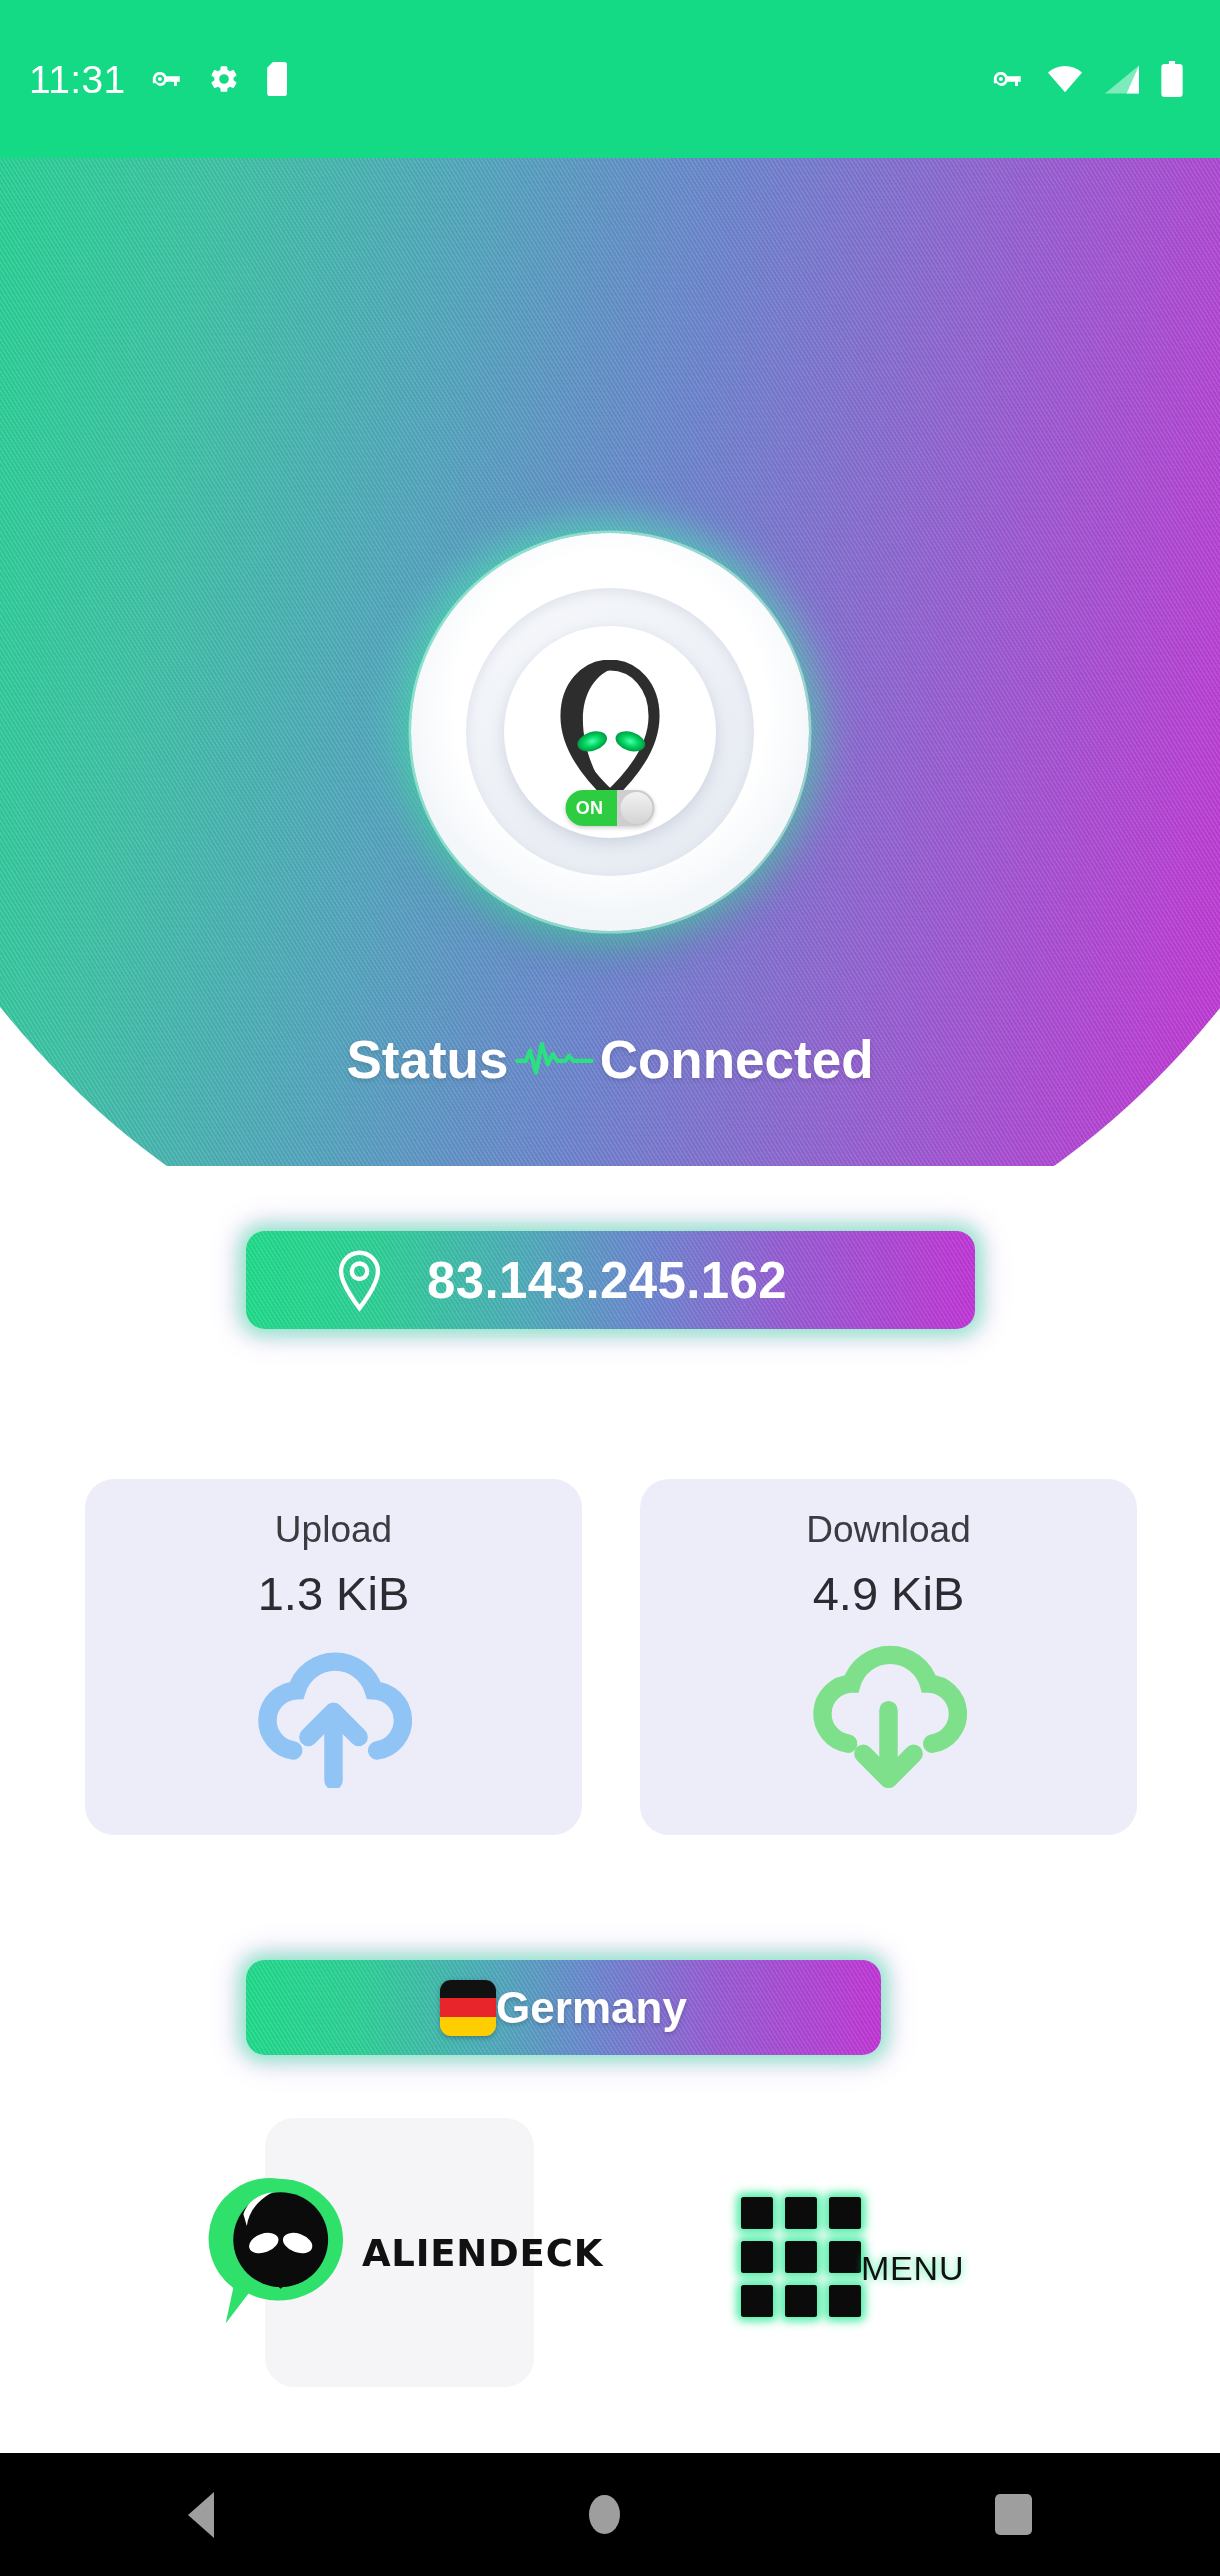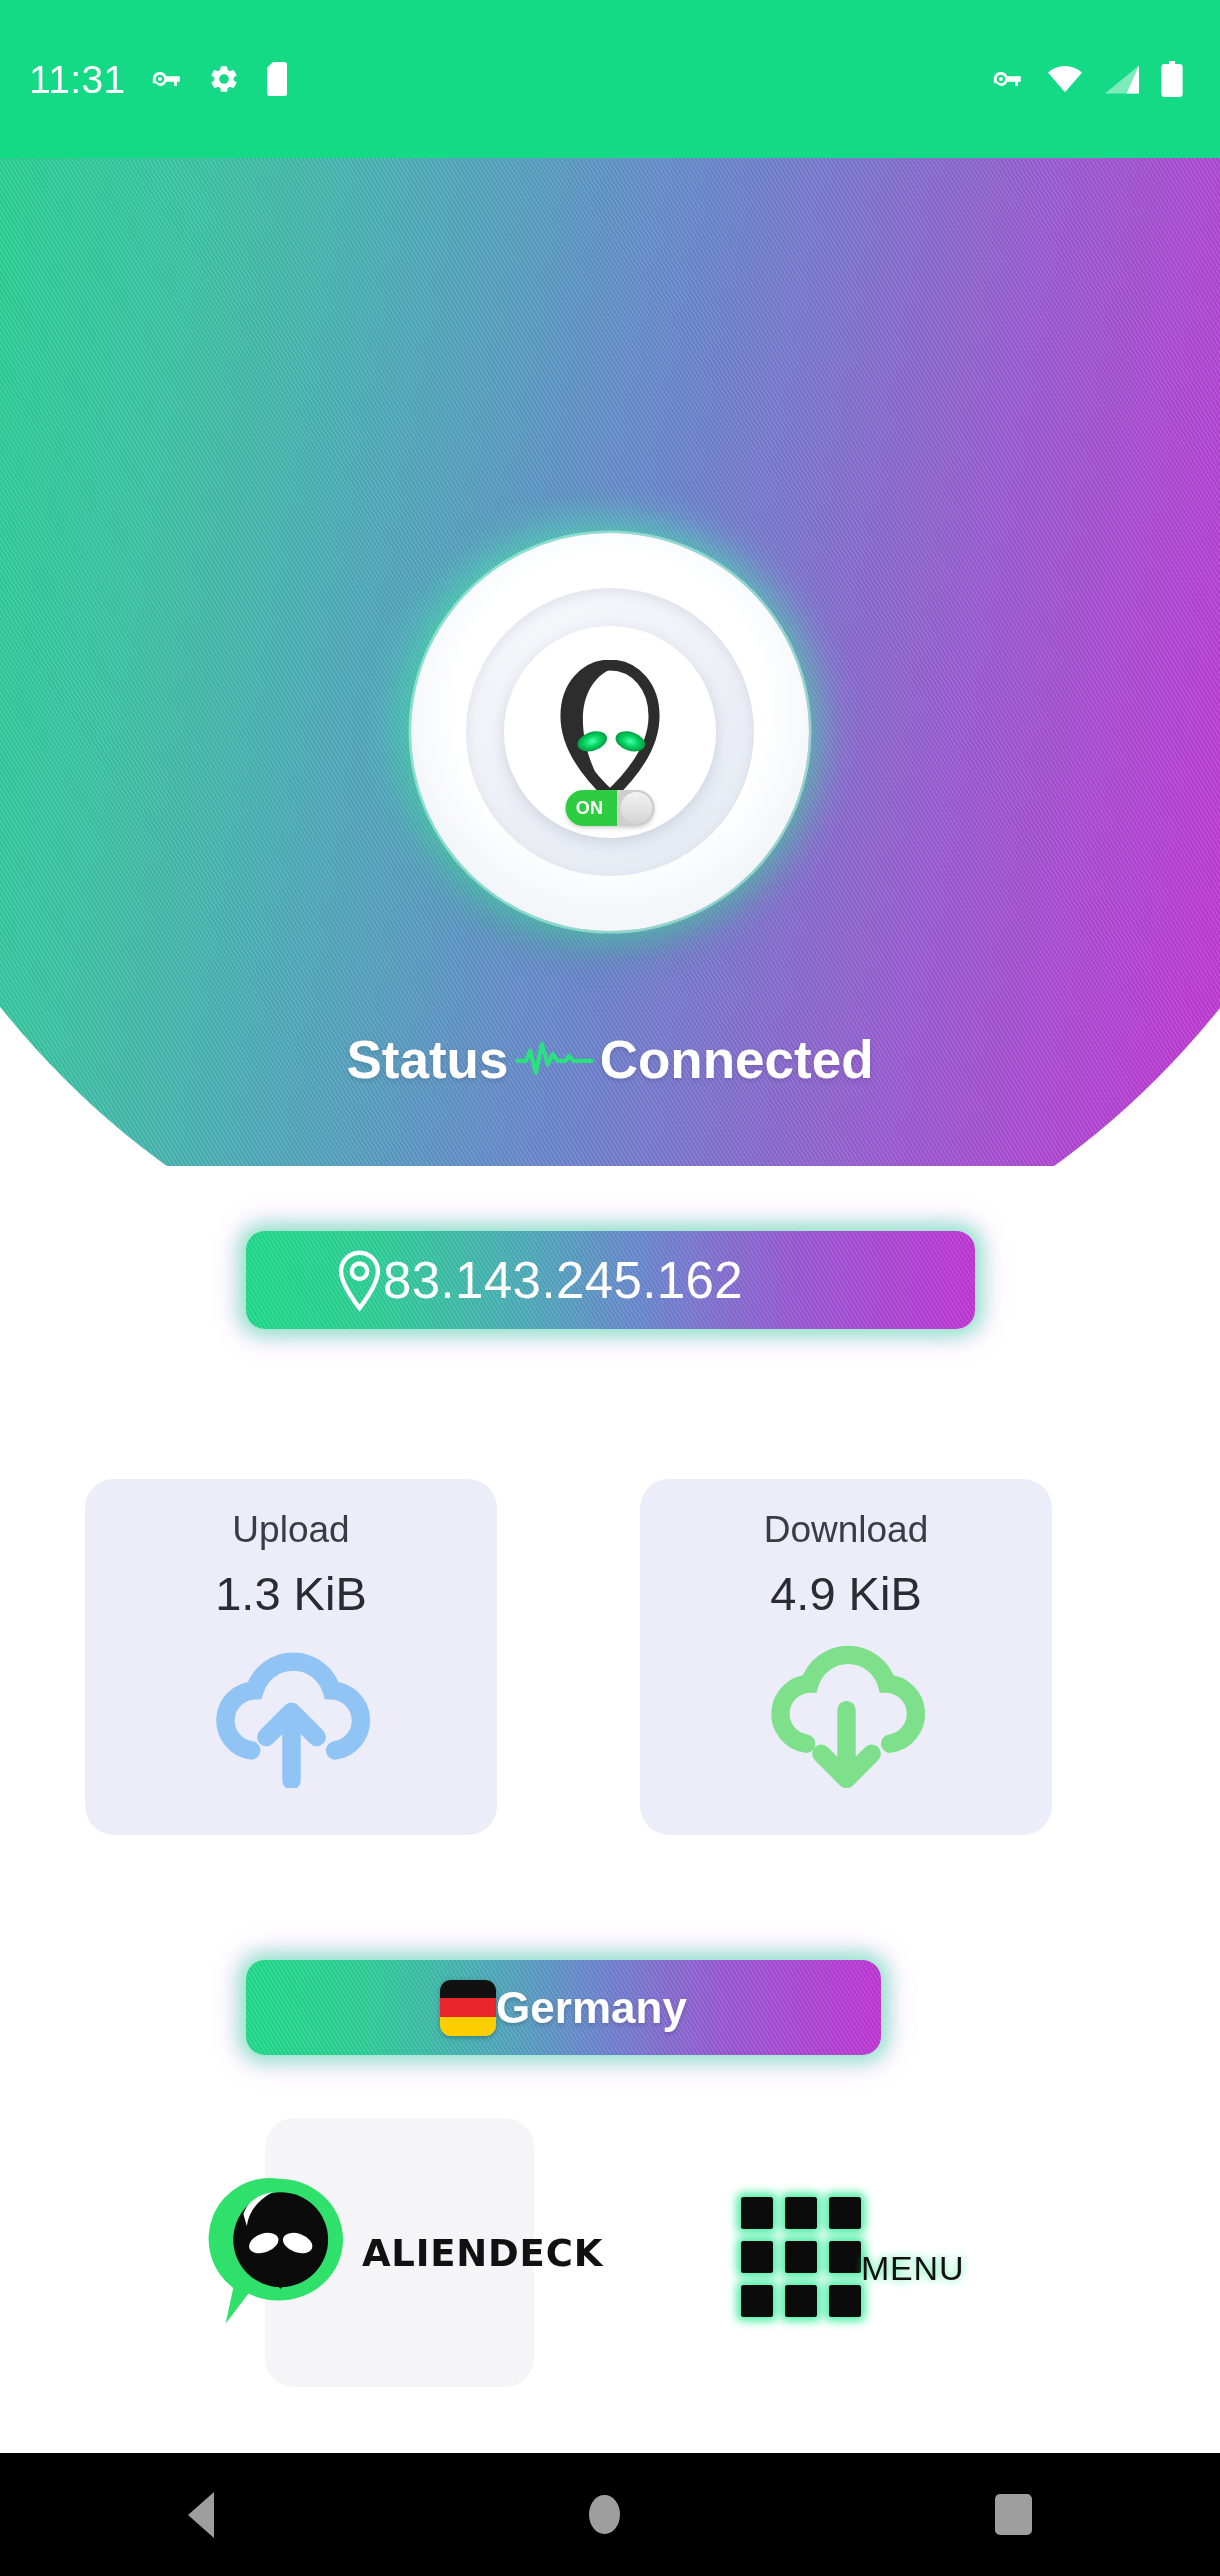--- a/index.html
+++ b/index.html
@@ -111,28 +111,28 @@
   }
   .ip-pill::after{
     content:""; position:absolute; inset:0;
     background:repeating-linear-gradient(58deg,
       rgba(255,255,255,0.08) 0px, rgba(255,255,255,0.08) 0.8px,
       rgba(0,0,0,0.05) 1.7px, rgba(0,0,0,0.05) 3.4px);
   }
   .pin-ic{ position:relative; z-index:2; margin-left:90px; display:flex; }
   .ip-text{
     position:relative; z-index:2;
-    color:#ffffff; font-size:51px; font-weight:400;
-    letter-spacing:0.4px; line-height:1;
+    color:#ffffff; font-size:51px; font-weight:700;
+    margin-left:44px; letter-spacing:0.4px; line-height:1;
   }
 
   
   .stat-card{
     position:absolute; top:1479px;
-    width:412px; height:356px; border-radius:29px;
+    width:497px; height:356px; border-radius:29px;
     background:#EDEDFA;
     display:flex; flex-direction:column; align-items:center;
   }
   .card-up{ left:85px; }
   .card-down{ left:640px; }
   .stat-title{ color:#3b3b42; font-size:37px; margin-top:32px; line-height:1; }
   .stat-value{ color:#2b2b31; font-size:47px; margin-top:22px; line-height:1; }
   .stat-icon{ margin-top:22px; }
 
   

